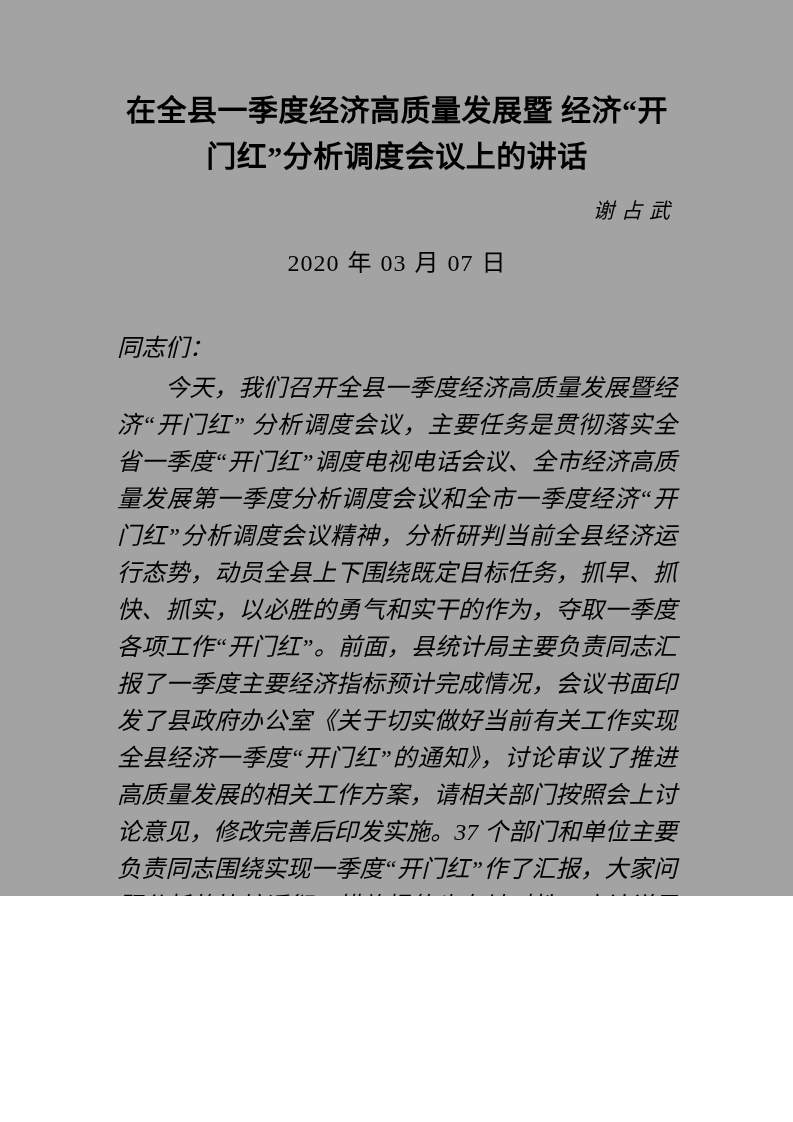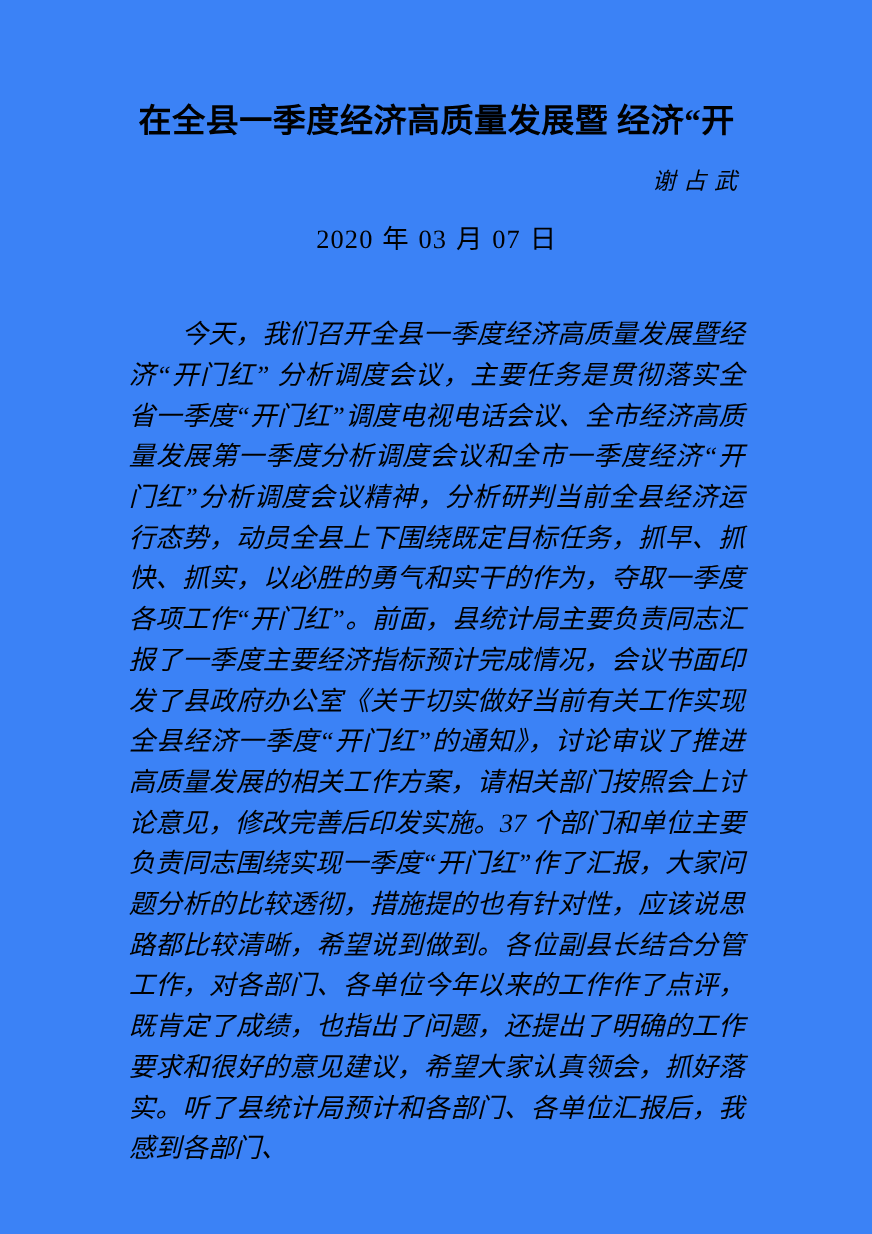--- a/index.html
+++ b/index.html
@@ -5,23 +5,23 @@
 <style>
   html, body {
     margin: 0;
     padding: 0;
     background: #ffffff;
   }
 
   .page {
     position: relative;
     width: 793px;
-    height: 1122px;
+    height: 896px;
     margin: 0 auto;
-    background: #3b82f6;
+    background: #a3a3a3;
     overflow: hidden;
     box-sizing: border-box;
   }
 
   
   .content {
     position: absolute;
     left: 117px;
     top: 0;
     width: 560px;
@@ -101,26 +101,28 @@
   }
 </style>
 </head>
 <body>
 
 <div class="page">
   <div class="content">
 
     <h1 class="doc-title">
       <span class="title-line">在全县一季度经济高质量发展暨 经济“开</span>
+      <span class="title-line">门红”分析调度会议上的讲话</span>
     </h1>
 
     <div class="doc-author">谢占武</div>
 
     <div class="doc-date">
       <span class="seg">2020</span><span class="seg">年</span><span class="seg">03</span><span class="seg">月</span><span class="seg">07</span><span class="seg">日</span>
     </div>
 
     <div class="body-block">
+      <p class="salutation">同志们：</p>
       <p class="para">今天，我们召开全县一季度经济高质量发展暨经济“开门红” 分析调度会议，主要任务是贯彻落实全省一季度“开门红”调度电视电话会议、全市经济高质量发展第一季度分析调度会议和全市一季度经济“开门红”分析调度会议精神，分析研判当前全县经济运行态势，动员全县上下围绕既定目标任务，抓早、抓快、抓实，以必胜的勇气和实干的作为，夺取一季度各项工作“开门红”。前面，县统计局主要负责同志汇报了一季度主要经济指标预计完成情况，会议书面印发了县政府办公室《关于切实做好当前有关工作实现全县经济一季度“开门红”的通知》，讨论审议了推进高质量发展的相关工作方案，请相关部门按照会上讨论意见，修改完善后印发实施。37 个部门和单位主要负责同志围绕实现一季度“开门红”作了汇报，大家问题分析的比较透彻，措施提的也有针对性，应该说思路都比较清晰，希望说到做到。各位副县长结合分管工作，对各部门、各单位今年以来的工作作了点评，既肯定了成绩，也指出了问题，还提出了明确的工作要求和很好的意见建议，希望大家认真领会，抓好落实。听了县统计局预计和各部门、各单位汇报后，我感到各部门、</p>
     </div>
 
   </div>
 </div>
 
 </body></html>

